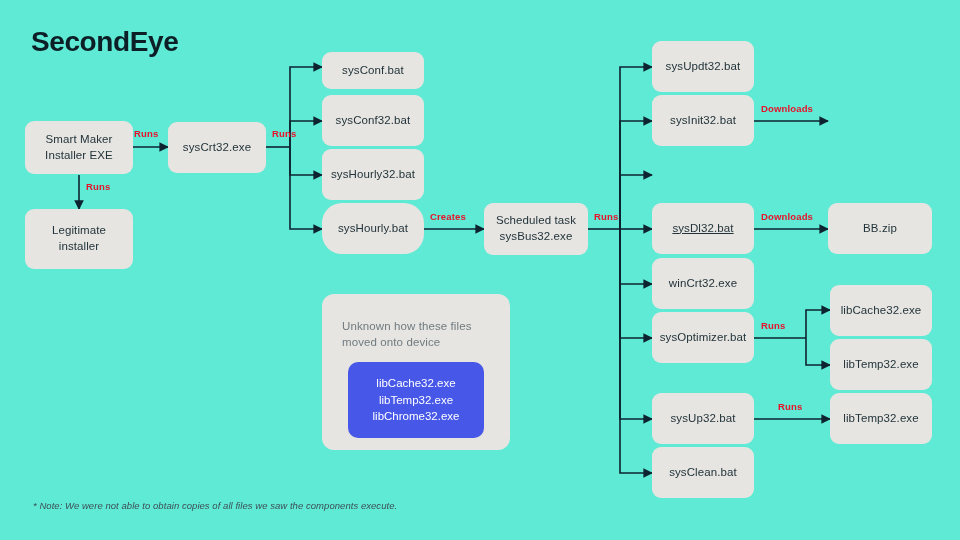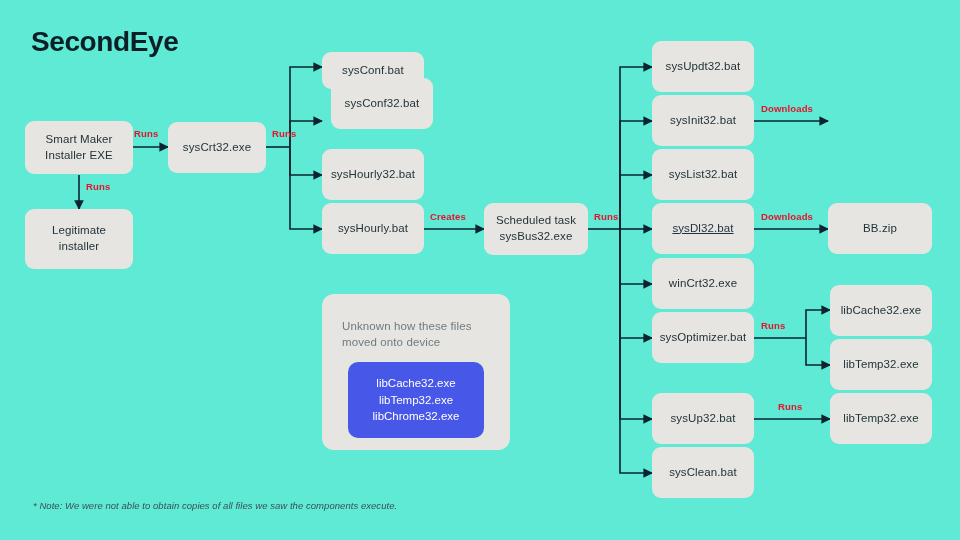--- a/index.html
+++ b/index.html
@@ -168,45 +168,42 @@
     </div>
   </div>
 
   <div class="node" style="left:168px; top:122px; width:98px; height:51px;">
     <span>sysCrt32.exe</span>
   </div>
 
   <div class="node" style="left:322px; top:41px; width:102px; height:37px;margin-top:11px;">
     <span>sysConf.bat</span>
   </div>
-  <div class="node" style="left:322px; top:78px; width:102px; height:51px;margin-left:9px;">
+  <div class="node" style="left:322px; top:95px; width:102px; height:51px;">
     <span>sysConf32.bat</span>
   </div>
   <div class="node" style="left:322px; top:149px; width:102px; height:51px;">
     <span>sysHourly32.bat</span>
   </div>
-  <div class="node" style="left:322px; top:203px; width:102px; height:51px;">
+  <div class="node" style="left:322px; top:203px; width:102px; height:51px;border-radius:20px;">
     <span>sysHourly.bat</span>
   </div>
 
   <div class="node" style="left:484px; top:203px; width:104px; height:52px;">
     <div>
       <span>Scheduled task</span>
       <span>sysBus32.exe</span>
     </div>
   </div>
 
   <div class="node" style="left:652px; top:41px; width:102px; height:51px;">
     <span>sysUpdt32.bat</span>
   </div>
   <div class="node" style="left:652px; top:95px; width:102px; height:51px;">
     <span>sysInit32.bat</span>
-  </div>
-  <div class="node" style="left:652px; top:149px; width:102px; height:51px;">
-    <span>sysList32.bat</span>
   </div>
   <div class="node" style="left:652px; top:203px; width:102px; height:51px;text-decoration:underline;">
     <span>sysDl32.bat</span>
   </div>
   <div class="node" style="left:652px; top:258px; width:102px; height:51px;">
     <span>winCrt32.exe</span>
   </div>
   <div class="node" style="left:652px; top:312px; width:102px; height:51px;">
     <span>sysOptimizer.bat</span>
   </div>

